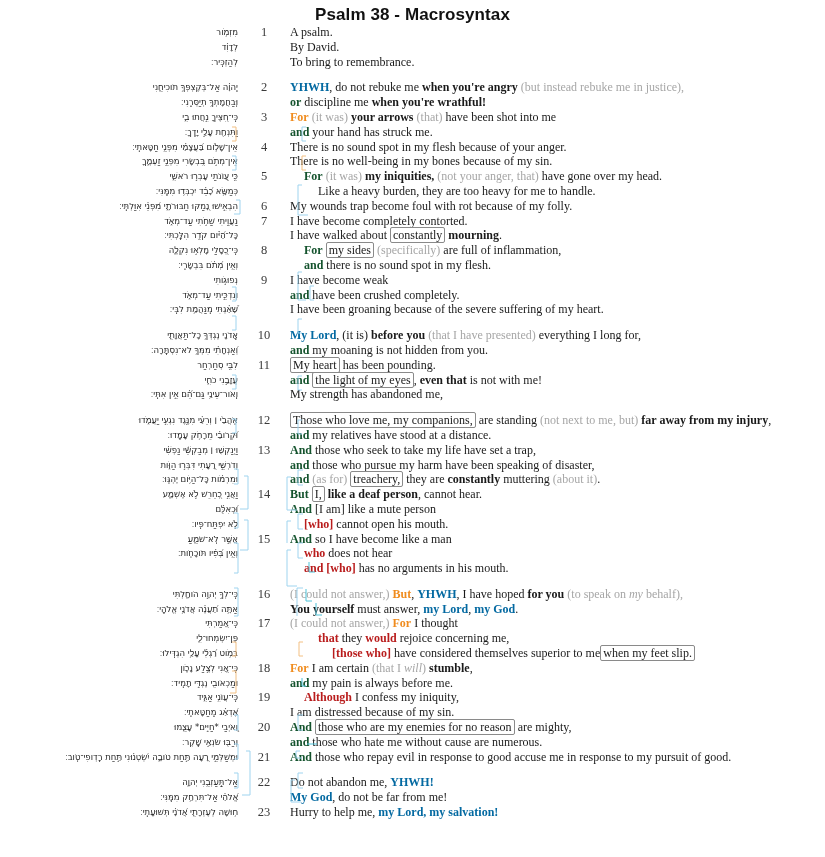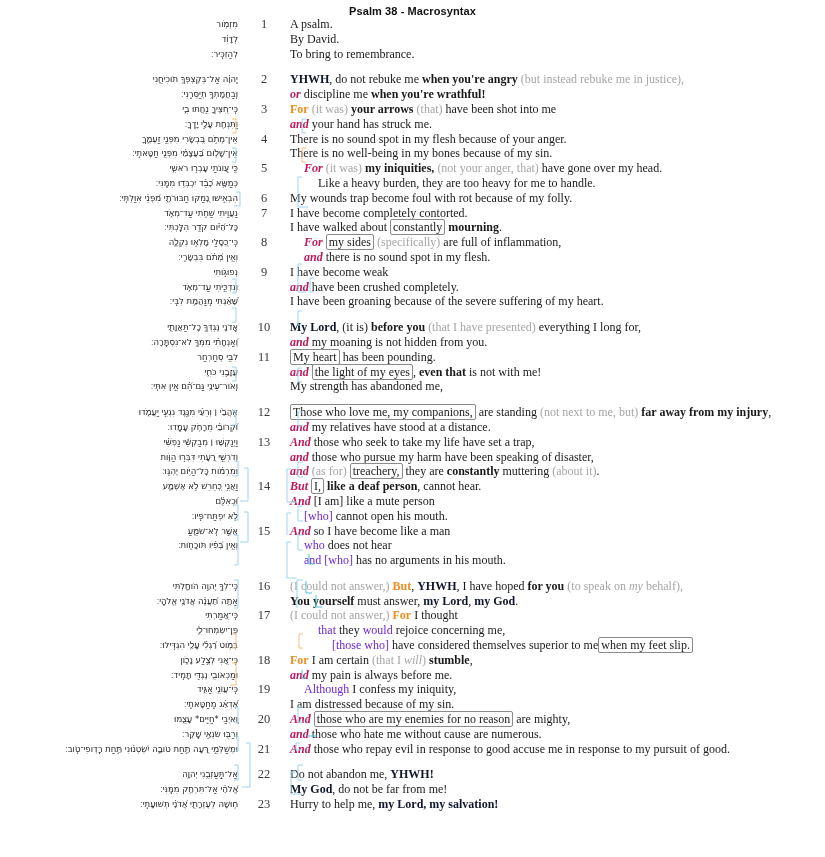--- a/index.html
+++ b/index.html
@@ -9,21 +9,21 @@
     background:#ffffff;
     font-family:"Liberation Serif", serif;
     color:#1a1a1a;
     overflow:hidden;
     position:relative;
   }
   #title {
     text-align:center;
     font-family:"Liberation Sans", sans-serif;
     font-weight:bold;
-    font-size:11px;
+    font-size:17px;
     letter-spacing:0.1px;
     padding-top:5px;
     color:#111;
   }
   .sheet { position:relative; width:825px; }
 
   
   .verse { display:flex; align-items:flex-start; width:825px; }
   .heb-col {
     width:240px; min-width:240px;
@@ -55,23 +55,23 @@
   .heb-col .ln { height:14.8px; }
 
   
   .i1 { padding-left:14px; }
   .i2 { padding-left:28px; }
   .i3 { padding-left:42px; }
 
   
   .b  { font-weight:bold; }
   .it { font-style:italic; }
-  .purple  { color:#0f172a; font-weight:bold; }
-  .blue    { color:#be185d; font-weight:bold;font-style:italic; }
-  .cyan    { color:#6d28d9; font-weight:normal; }
+  .purple  { color:#0369a1; font-weight:bold; }
+  .blue    { color:#14532d; font-weight:bold; }
+  .cyan    { color:#b91c1c; font-weight:bold; }
   .orange  { color:#f08c1e; font-weight:bold; }
   .gray    { color:#a6a6a6; }
   .boxed {
     border:1px solid #8a8a8a;
     padding:0 2px;
     border-radius:2px;
   }
 
   
   .bracketlayer { position:absolute; left:0; top:0; width:825px; height:857px; pointer-events:none; }
@@ -184,22 +184,22 @@
           <div class="ln">וַתִּנְחַ֖ת עָלַ֣י יָדֶֽךָ׃</div>
         </div>
         <div class="num-col">3</div>
         <div class="eng-col">
           <div class="ln"><span class="orange">For</span><span class="gray"> (it was) </span><span class="b">your arrows</span><span class="gray"> (that)</span><span> have been shot into me</span></div>
           <div class="ln"><span class="blue">and</span><span> your hand has struck me.</span></div>
         </div>
       </div>
       <div class="verse">
         <div class="heb-col">
+          <div class="ln">אֵין־שָׁלֹ֥ום בַּ֝עֲצָמַ֗י מִפְּנֵ֥י חַטָּאתִֽי׃</div>
           <div class="ln">אֵין־מְתֹ֣ם בִּ֭בְשָׂרִי מִפְּנֵ֣י זַעְמֶ֑ךָ</div>
-          <div class="ln">אֵין־שָׁלֹ֥ום בַּ֝עֲצָמַ֗י מִפְּנֵ֥י חַטָּאתִֽי׃</div>
         </div>
         <div class="num-col">4</div>
         <div class="eng-col">
           <div class="ln"><span>There is no sound spot in my flesh because of your anger.</span></div>
           <div class="ln"><span>There is no well-being in my bones because of my sin.</span></div>
         </div>
       </div>
       <div class="verse">
         <div class="heb-col">
           <div class="ln">כִּ֣י עֲ֭וֹנֹתַי עָבְר֣וּ רֹאשִׁ֑י</div>

